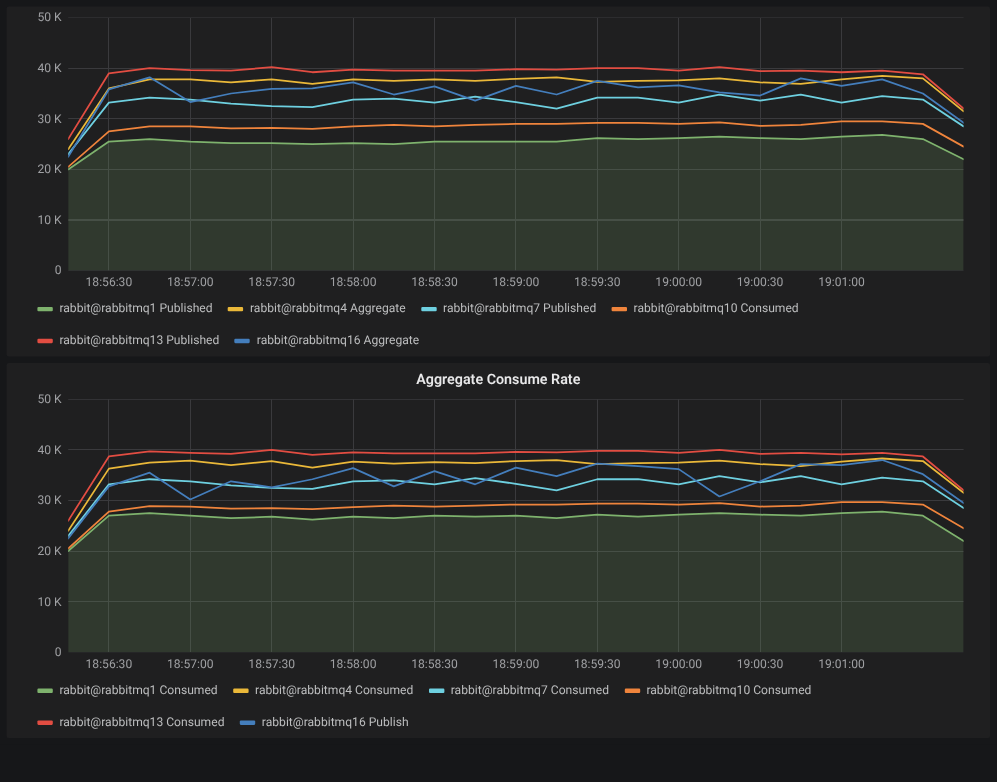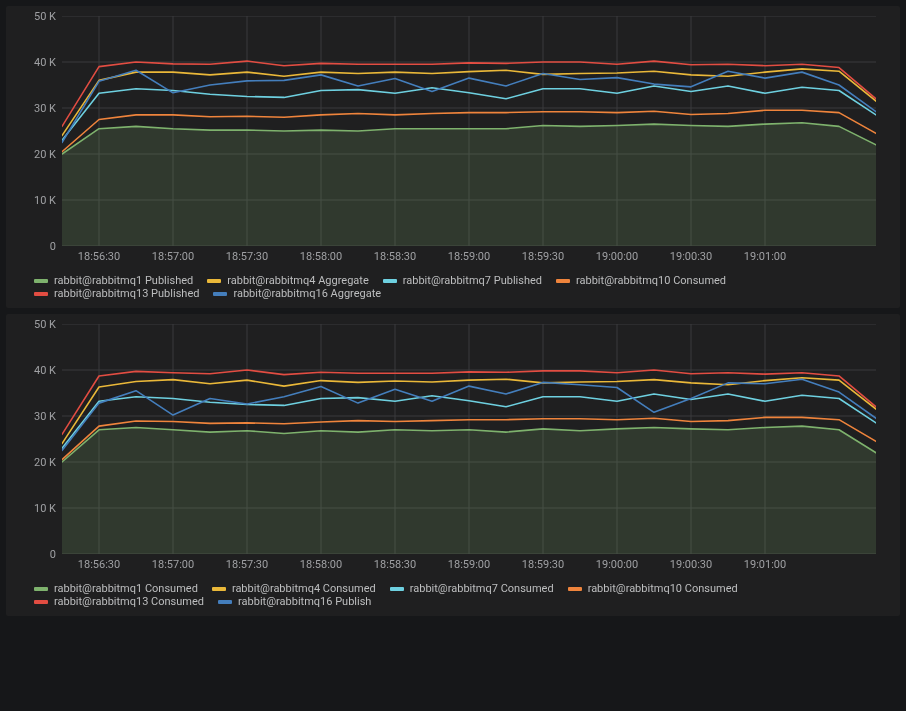--- a/index.html
+++ b/index.html
@@ -71,21 +71,21 @@
     stroke-width: 1.6;
     stroke-linejoin: round;
     stroke-linecap: round;
   }
   .series-fill {
     opacity: 0.18;
   }
   .legend {
     display: flex;
     flex-wrap: wrap;
-    gap: 0 14px;
+    gap: 16px 14px;
     padding: 6px 12px 2px 28px;
     color: #bdbebf;
     font-size: 11px;
   }
   .legend-item {
     display: inline-flex;
     align-items: center;
     gap: 6px;
     cursor: pointer;
   }
@@ -168,20 +168,21 @@
           <span class="legend-swatch" style="background: rgb(226, 77, 66);"></span>
           <span>rabbit@rabbitmq13 Published</span>
         </span>
         <span class="legend-item">
           <span class="legend-swatch" style="background: rgb(68, 126, 188);"></span>
           <span>rabbit@rabbitmq16 Aggregate</span>
         </span>
       </div>
     </div>
     <div class="panel">
+      <div class="panel-title">Aggregate Consume Rate</div>
       <div class="plot-wrap">
         <div class="plot-area">
           <svg class="chart" viewBox="0 0 820 230" preserveAspectRatio="none">
             <g class="grid">
               <line x1="0" x2="820" y1="230" y2="230"></line>
               <line x1="0" x2="820" y1="184" y2="184"></line>
               <line x1="0" x2="820" y1="138" y2="138"></line>
               <line x1="0" x2="820" y1="92" y2="92"></line>
               <line x1="0" x2="820" y1="46" y2="46"></line>
               <line x1="0" x2="820" y1="0" y2="0"></line>

